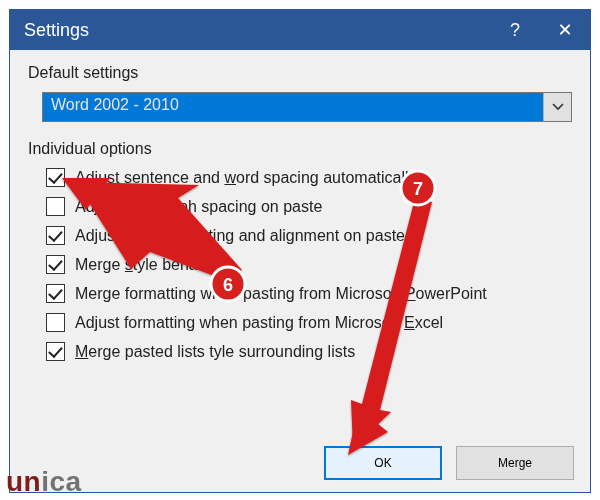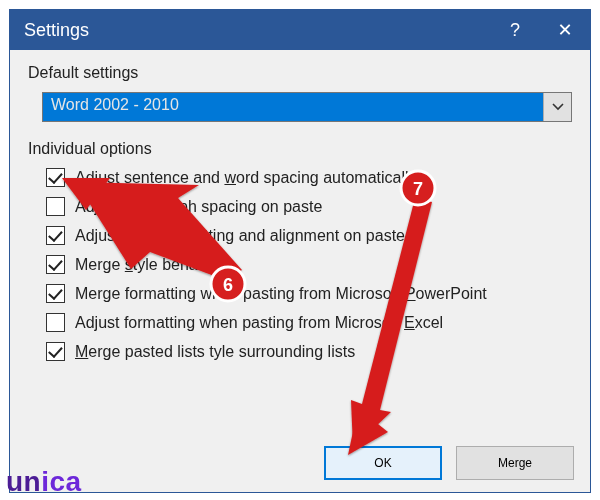--- a/index.html
+++ b/index.html
@@ -123,22 +123,22 @@
     .overlay { position: absolute; left: 0; top: 0; pointer-events: none; }
     .watermark {
       position: absolute;
       left: 6px;
       bottom: 2px;
       font-size: 28px;
       font-weight: 700;
       font-family: Arial, sans-serif;
       letter-spacing: 0.5px;
     }
-    .wm1 { color: #4c1d95; }
-    .wm2 { color: #6d28d9; }
+    .wm1 { color: #7f1d1d; }
+    .wm2 { color: #737373; }
   </style>
 </head>
 <body>
 
 <div class="frame">
   <div class="titlebar">
     <span class="title">Settings</span>
     <div class="tb-btn">
         <span>?</span>
       </div>

